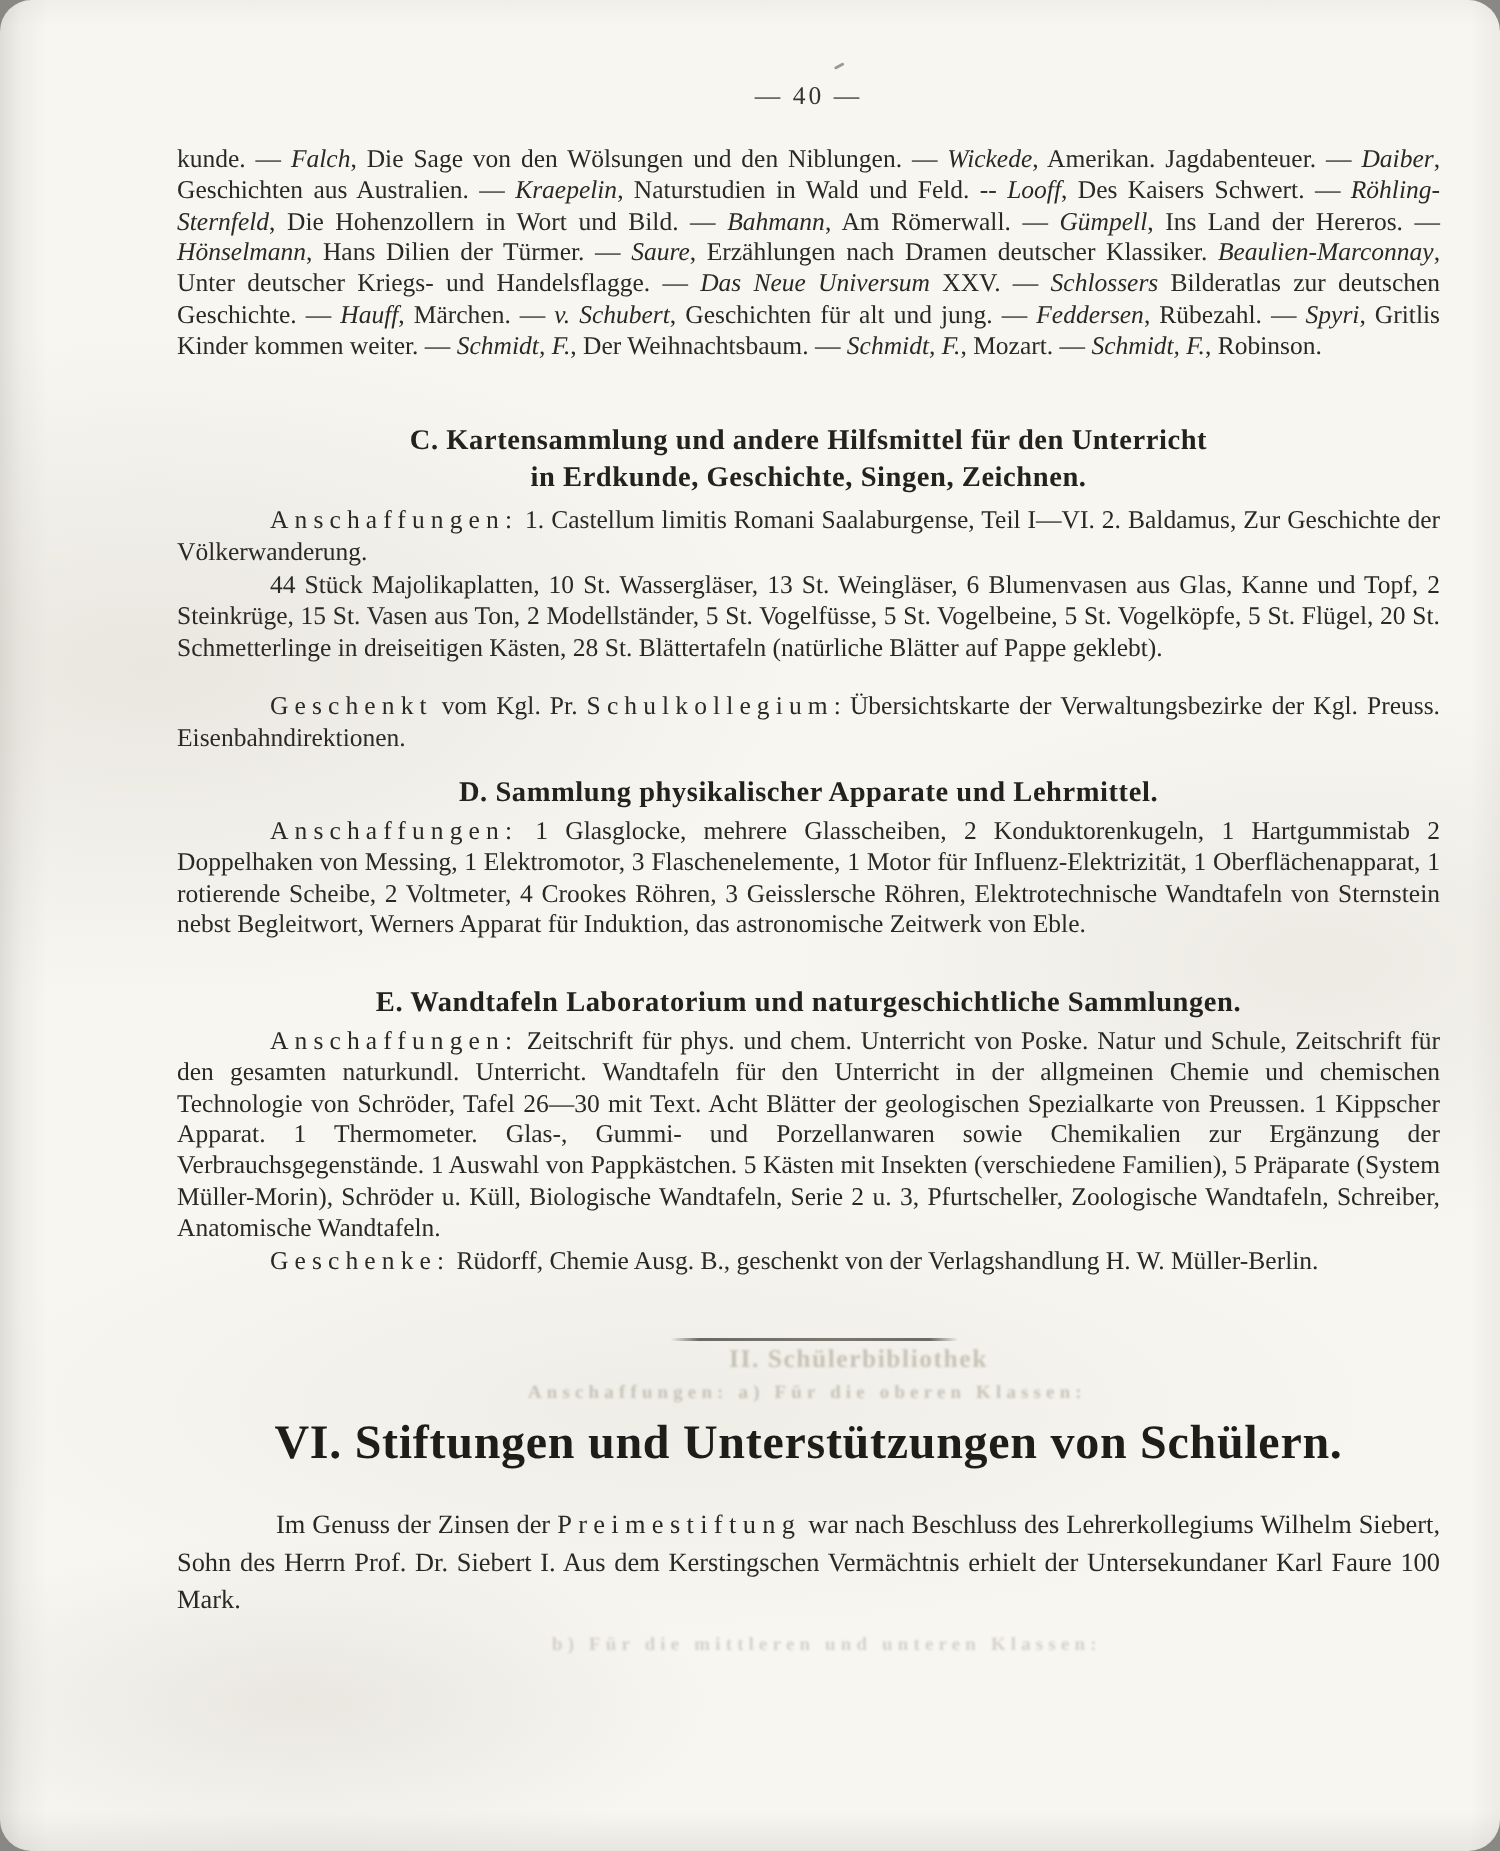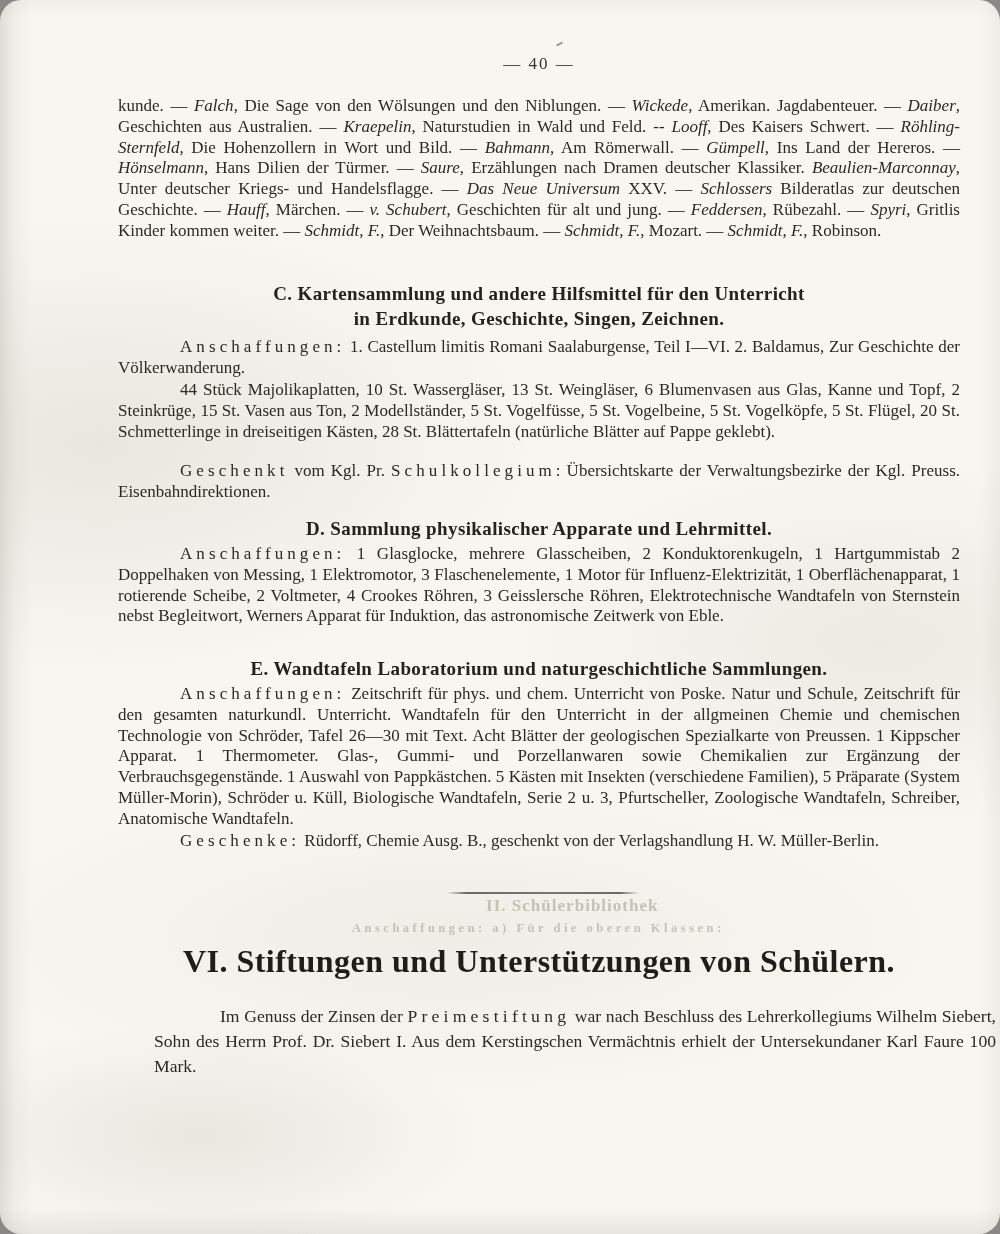--- a/index.html
+++ b/index.html
@@ -66,21 +66,20 @@
     text-align: center;
     font-weight: 700;
     font-size: 32px;
     line-height: 34px;
     color: #1f1d19;
     letter-spacing: 0.015em;
   }
   .big {
     font-size: 17.6px;
     line-height: 25.2px;
-    margin-left: 36px;
   }
   .big.indent { text-indent: 66px; }
   .seg-i { font-style: italic; }
   .seg-sp { letter-spacing: 0.24em; }
   .divider {
     position: absolute;
     top: 892px;
     left: 447px;
     width: 192px;
     height: 2px;
@@ -129,18 +128,19 @@
   <h3 class="sec-h" style="top:516px">D. Sammlung physikalischer Apparate und Lehrmittel.</h3>
   <p class="para indent" style="top:544px"><span class="seg-sp">Anschaffungen:</span><span> 1 Glasglocke, mehrere Glasscheiben, 2 Konduktorenkugeln, 1 Hartgummistab 2 Doppelhaken von Messing, 1 Elektromotor, 3 Flaschenelemente, 1 Motor für Influenz-Elektrizität, 1 Oberflächenapparat, 1 rotierende Scheibe, 2 Voltmeter, 4 Crookes Röhren, 3 Geisslersche Röhren, Elektrotechnische Wandtafeln von Sternstein nebst Begleitwort, Werners Apparat für Induktion, das astronomische Zeitwerk von Eble.</span></p>
 
   <h3 class="sec-h" style="top:656px">E. Wandtafeln Laboratorium und naturgeschichtliche Sammlungen.</h3>
   <p class="para indent" style="top:684px"><span class="seg-sp">Anschaffungen:</span><span> Zeitschrift für phys. und chem. Unterricht von Poske.  Natur und Schule, Zeitschrift für den gesamten naturkundl. Unterricht.  Wandtafeln für den Unterricht in der allgmeinen Chemie und chemischen Technologie von Schröder, Tafel 26—30 mit Text.  Acht Blätter der geologischen Spezialkarte von Preussen.  1 Kippscher Apparat.  1 Thermometer.  Glas-, Gummi- und Porzellanwaren sowie Chemikalien zur Ergänzung der Verbrauchsgegenstände.  1 Auswahl von Pappkästchen.  5 Kästen mit Insekten (verschiedene Familien), 5 Präparate (System Müller-Morin), Schröder u. Küll, Biologische Wandtafeln, Serie 2 u. 3, Pfurtscheller, Zoologische Wandtafeln, Schreiber, Anatomische Wandtafeln.</span></p>
   <p class="para indent" style="top:831px"><span class="seg-sp">Geschenke:</span><span> Rüdorff, Chemie Ausg. B., geschenkt von der Verlagshandlung H. W. Müller-Berlin.</span></p>
 
   <div class="divider"></div>
   <div class="ghost ghost-1">II. Schülerbibliothek</div>
   <div class="ghost ghost-2">Anschaffungen: a) Für die oberen Klassen:</div>
+  <div class="ghost ghost-3">b) Für die mittleren und unteren Klassen:</div>
 
   <h1 class="vi-h" style="top:944px">VI. Stiftungen und Unterstützungen von Schülern.</h1>
 
   <p class="para big indent" style="top:1004px"><span>Im Genuss der Zinsen der </span><span class="seg-sp">Preimestiftung</span><span> war nach Beschluss des Lehrerkollegiums Wilhelm Siebert, Sohn des Herrn Prof. Dr. Siebert I.  Aus dem Kerstingschen Vermächtnis erhielt der Untersekundaner Karl Faure 100 Mark.</span></p>
 
 </div>
 
 </body></html>

